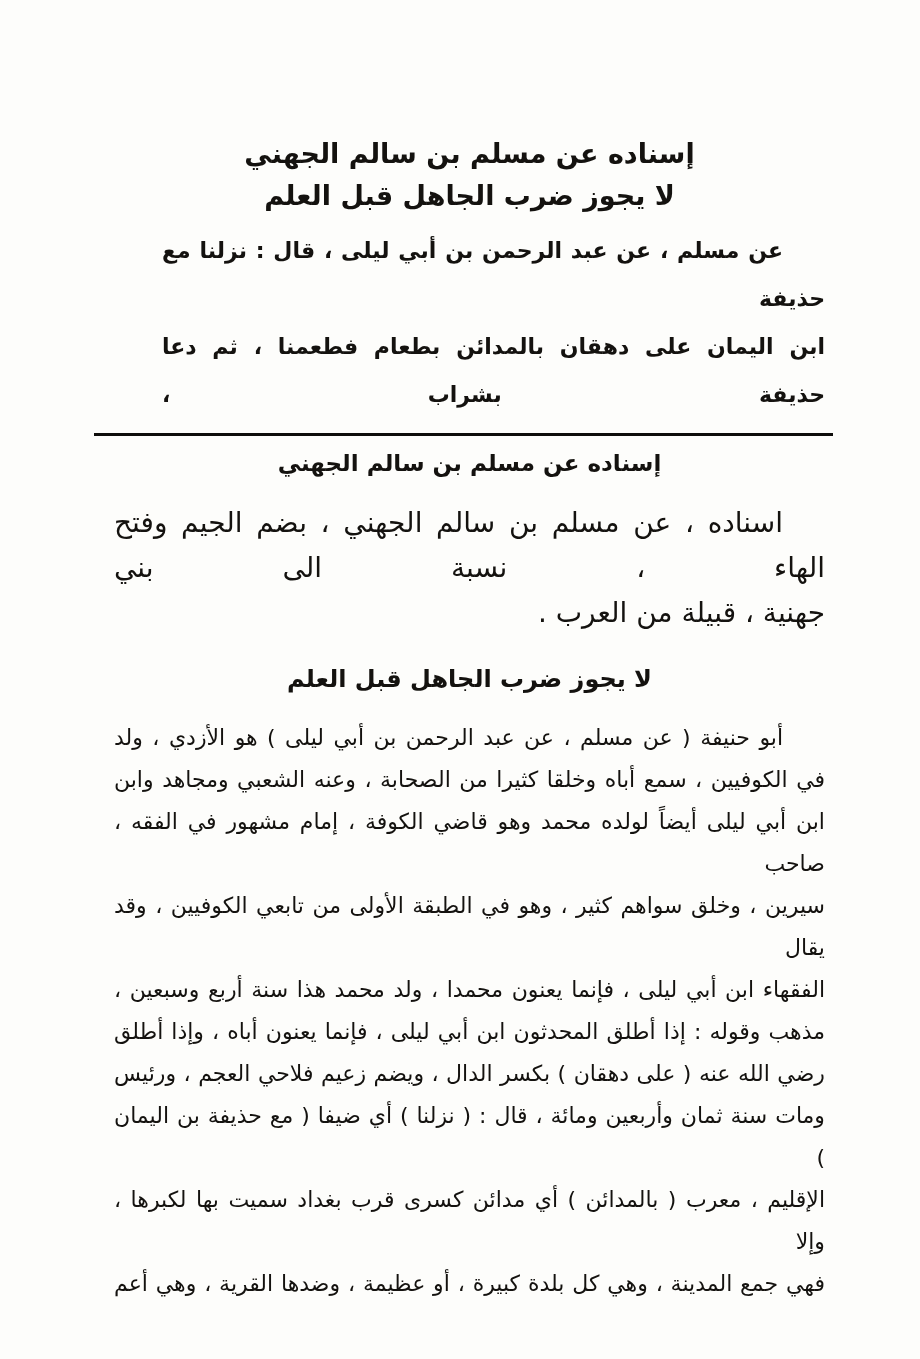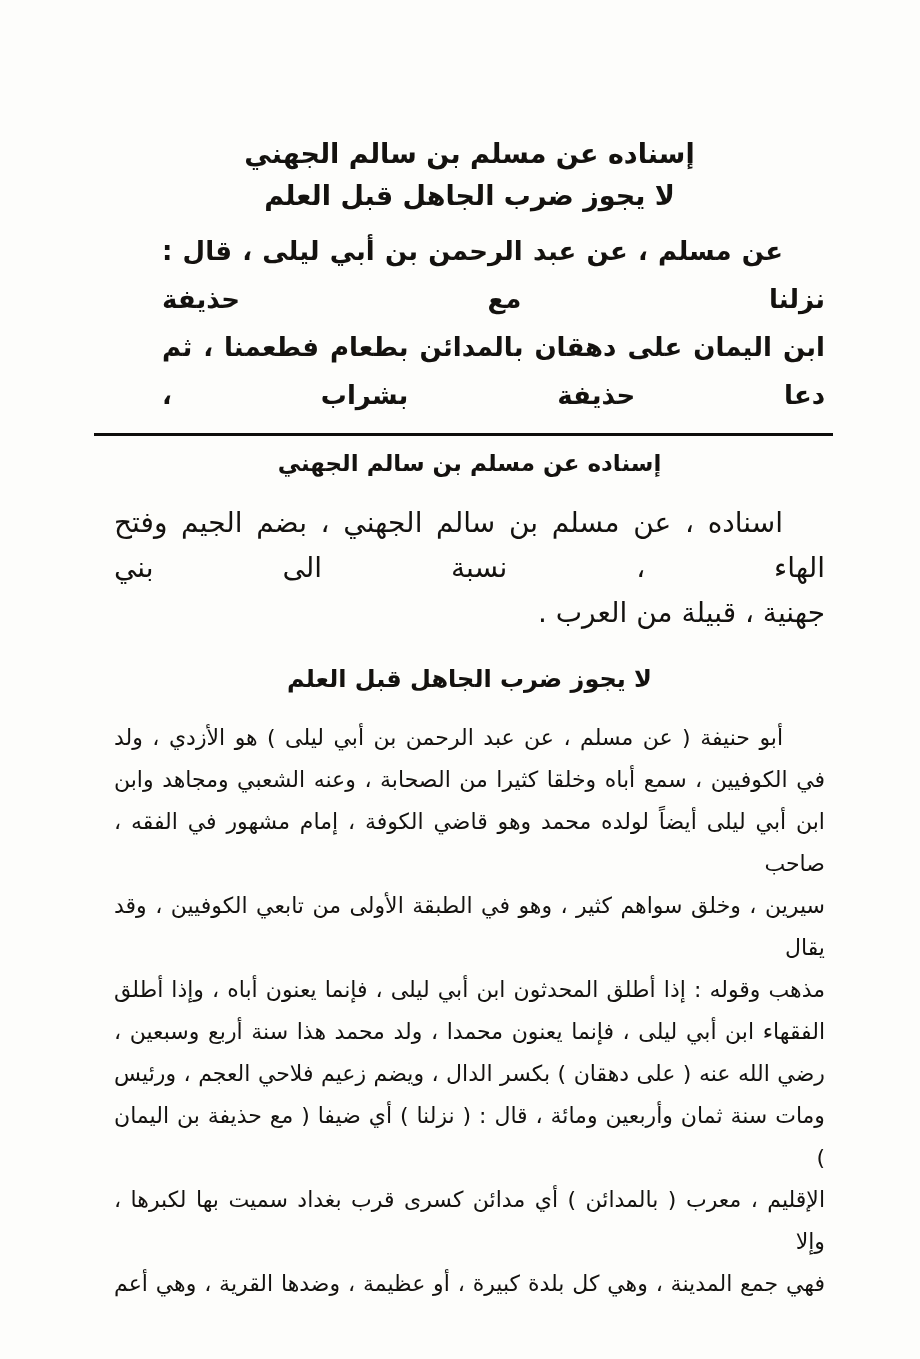--- a/index.html
+++ b/index.html
@@ -36,21 +36,21 @@
     text-align: center;
     font-weight: bold;
     font-size: 24px;
     line-height: 36px;
   }
   .matn {
     margin-top: 12px;
     font-weight: bold;
   }
   .matn .line {
-    font-size: 26px;
+    font-size: 22px;
     line-height: 48px;
     margin-left: 48px;
   }
   .line {
     text-align: justify;
     text-align-last: justify;
     white-space: normal;
   }
   .line.para-start { text-indent: 42px; }
   .line.para-end   { text-align-last: right; }
@@ -96,22 +96,22 @@
     <div class="line para-end">جهنية ، قبيلة من العرب .</div>
   </div>
 
   <div class="heading-c2 h-c2">لا يجوز ضرب الجاهل قبل العلم</div>
 
   <div class="c2">
     <div class="line para-start">أبو حنيفة ( عن مسلم ، عن عبد الرحمن بن أبي ليلى ) هو الأزدي ، ولد</div>
     <div class="line">في الكوفيين ، سمع أباه وخلقا كثيرا من الصحابة ، وعنه الشعبي ومجاهد وابن</div>
     <div class="line">ابن أبي ليلى أيضاً لولده محمد وهو قاضي الكوفة ، إمام مشهور في الفقه ، صاحب</div>
     <div class="line">سيرين ، وخلق سواهم كثير ، وهو في الطبقة الأولى من تابعي الكوفيين ، وقد يقال</div>
+    <div class="line">الفقهاء ابن أبي ليلى ، فإنما يعنون محمدا ، ولد محمد هذا سنة أربع وسبعين ،</div>
     <div class="line">مذهب وقوله : إذا أطلق المحدثون ابن أبي ليلى ، فإنما يعنون أباه ، وإذا أطلق</div>
-    <div class="line">الفقهاء ابن أبي ليلى ، فإنما يعنون محمدا ، ولد محمد هذا سنة أربع وسبعين ،</div>
     <div class="line">رضي الله عنه ( على دهقان ) بكسر الدال ، ويضم زعيم فلاحي العجم ، ورئيس</div>
     <div class="line">ومات سنة ثمان وأربعين ومائة ، قال : ( نزلنا ) أي ضيفا ( مع حذيفة بن اليمان )</div>
     <div class="line">الإقليم ، معرب ( بالمدائن ) أي مدائن كسرى قرب بغداد سميت بها لكبرها ، وإلا</div>
     <div class="line">فهي جمع المدينة ، وهي كل بلدة كبيرة ، أو عظيمة ، وضدها القرية ، وهي أعم</div>
 
   </div>
 
 </div>
 
 </body></html>

